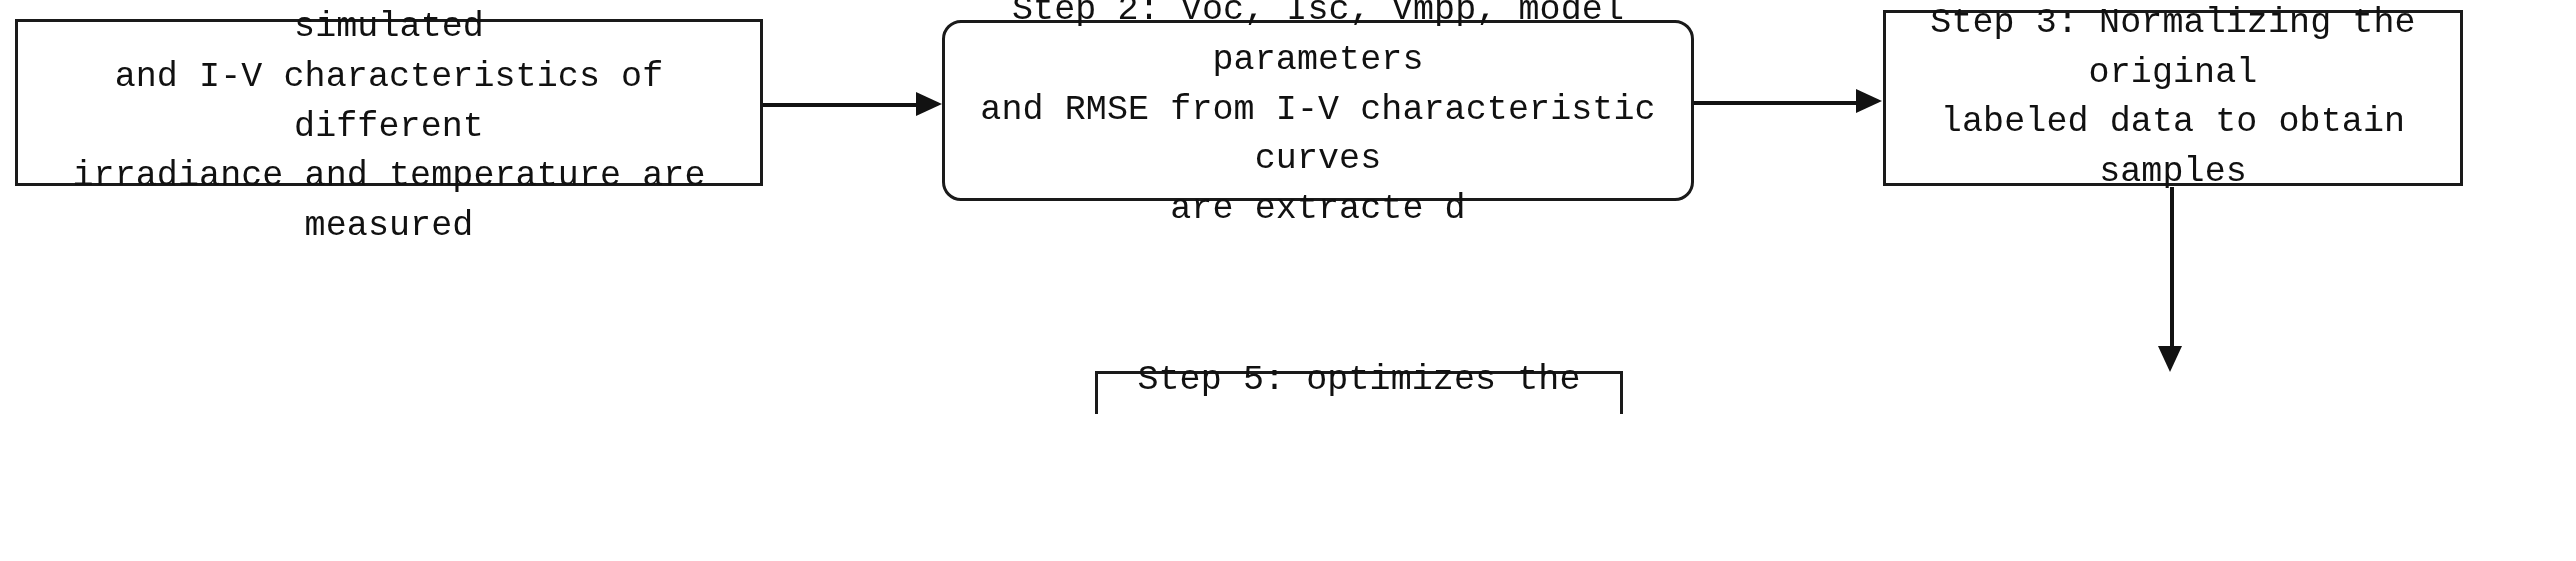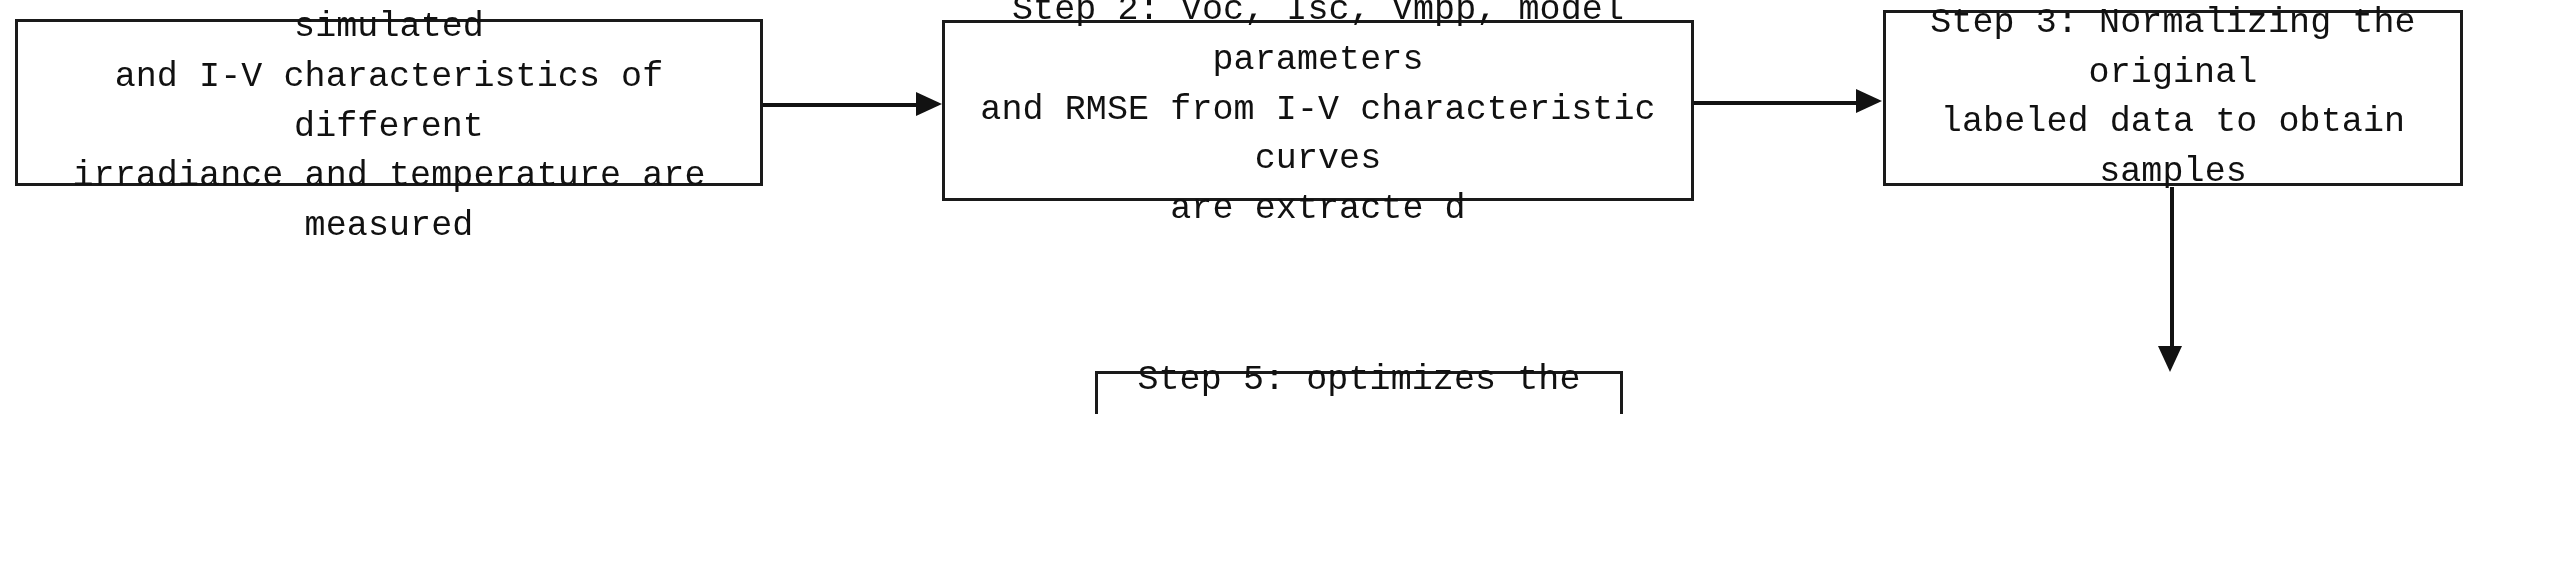--- a/index.html
+++ b/index.html
@@ -28,21 +28,21 @@
   .step-text {
     font-size: 35px;
     line-height: 1.42;
     color: #111111;
     padding: 0 8.4px;
     white-space: pre-line;
     letter-spacing: 0.1px;
   }
   
   #box-step-1 { left: 15px;   top: 19px;  width: 748px; height: 167px; }
-  #box-step-2 { left: 942px; top: 20px;  width: 752px; height: 181px; }
+  #box-step-2 { left: 942px; top: 20px;  width: 752px; height: 181px; border-radius: 19px; }
   #box-step-3 { left: 1883px; top: 10.2px;  width: 580px;  height: 176px; }
   #box-step-4 { left: 1805px; top: 374px; width: 645px; height: 167px; }
   #box-step-5 { left: 1095px; top: 371px; width: 528px;  height: 168px; }
   #box-step-6 { left: 211px;  top: 372px; width: 699px; height: 168px; }
 
   
   .arrow-h {
     position: absolute;
     height: 0;
     border-top: 4.2px solid #121212;

